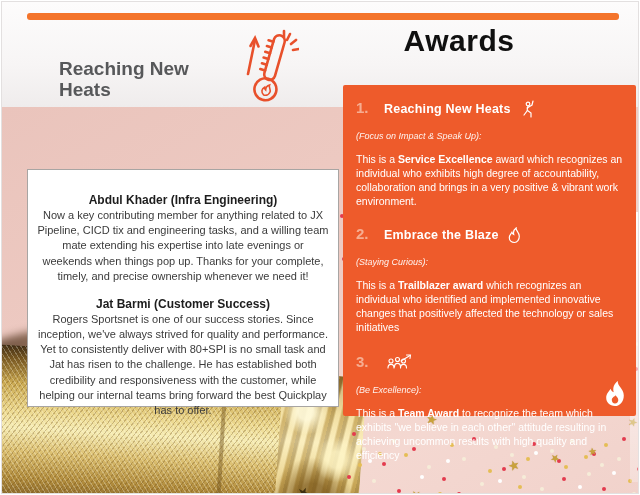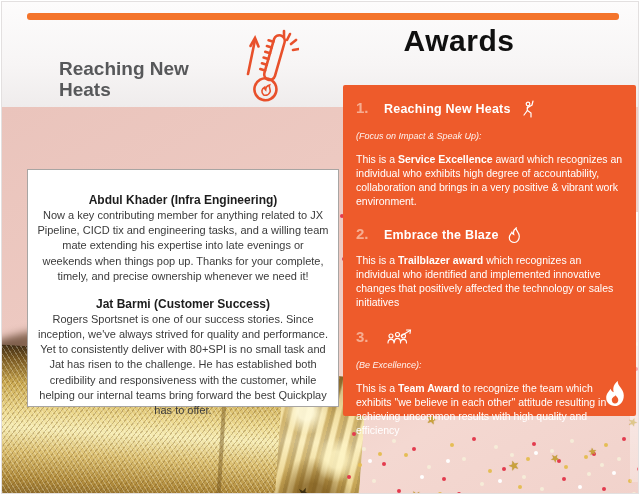--- a/index.html
+++ b/index.html
@@ -180,20 +180,21 @@
     <div class="award-item i2">
       <div class="award-head">
         <span class="award-num">2.</span>
         <span class="award-title">Embrace the Blaze</span>
         <span class="award-icon">
           <svg width="15" height="17" viewBox="0 0 15 17" fill="none" stroke="#fff" stroke-width="1.2" stroke-linecap="round">
             <path d="M7.5 15.5 c-3.2 0-5.2-2.2-5.2-5 c0-2.4 1.6-3.6 2.6-5.2 c0.3 1 0.9 1.7 1.8 2.1 c-0.7-2.8 0.4-5 2.4-6.4 c-0.3 3 3.2 4.3 3.2 8.3 c0 3.4-2 6.2-4.8 6.2 z"></path>
           </svg>
         </span>
       </div>
+      <div class="award-sub">(Staying Curious):</div>
       <p class="award-body"><span>This is a </span><span class="emph">Trailblazer award</span><span> which recognizes an individual who identified and implemented innovative changes that positively affected the technology or sales initiatives</span></p>
     </div>
 
     <div class="award-item i3">
       <div class="award-head">
         <span class="award-num">3.</span>
         <span class="award-icon">
           <svg width="26" height="18" viewBox="0 0 26 18" fill="none" stroke="#fff" stroke-width="1.1" stroke-linecap="round">
             <circle cx="5" cy="7" r="2"></circle>
               <path d="M2 14 c0-2.4 1.3-3.6 3-3.6 s3 1.2 3 3.6"></path>

